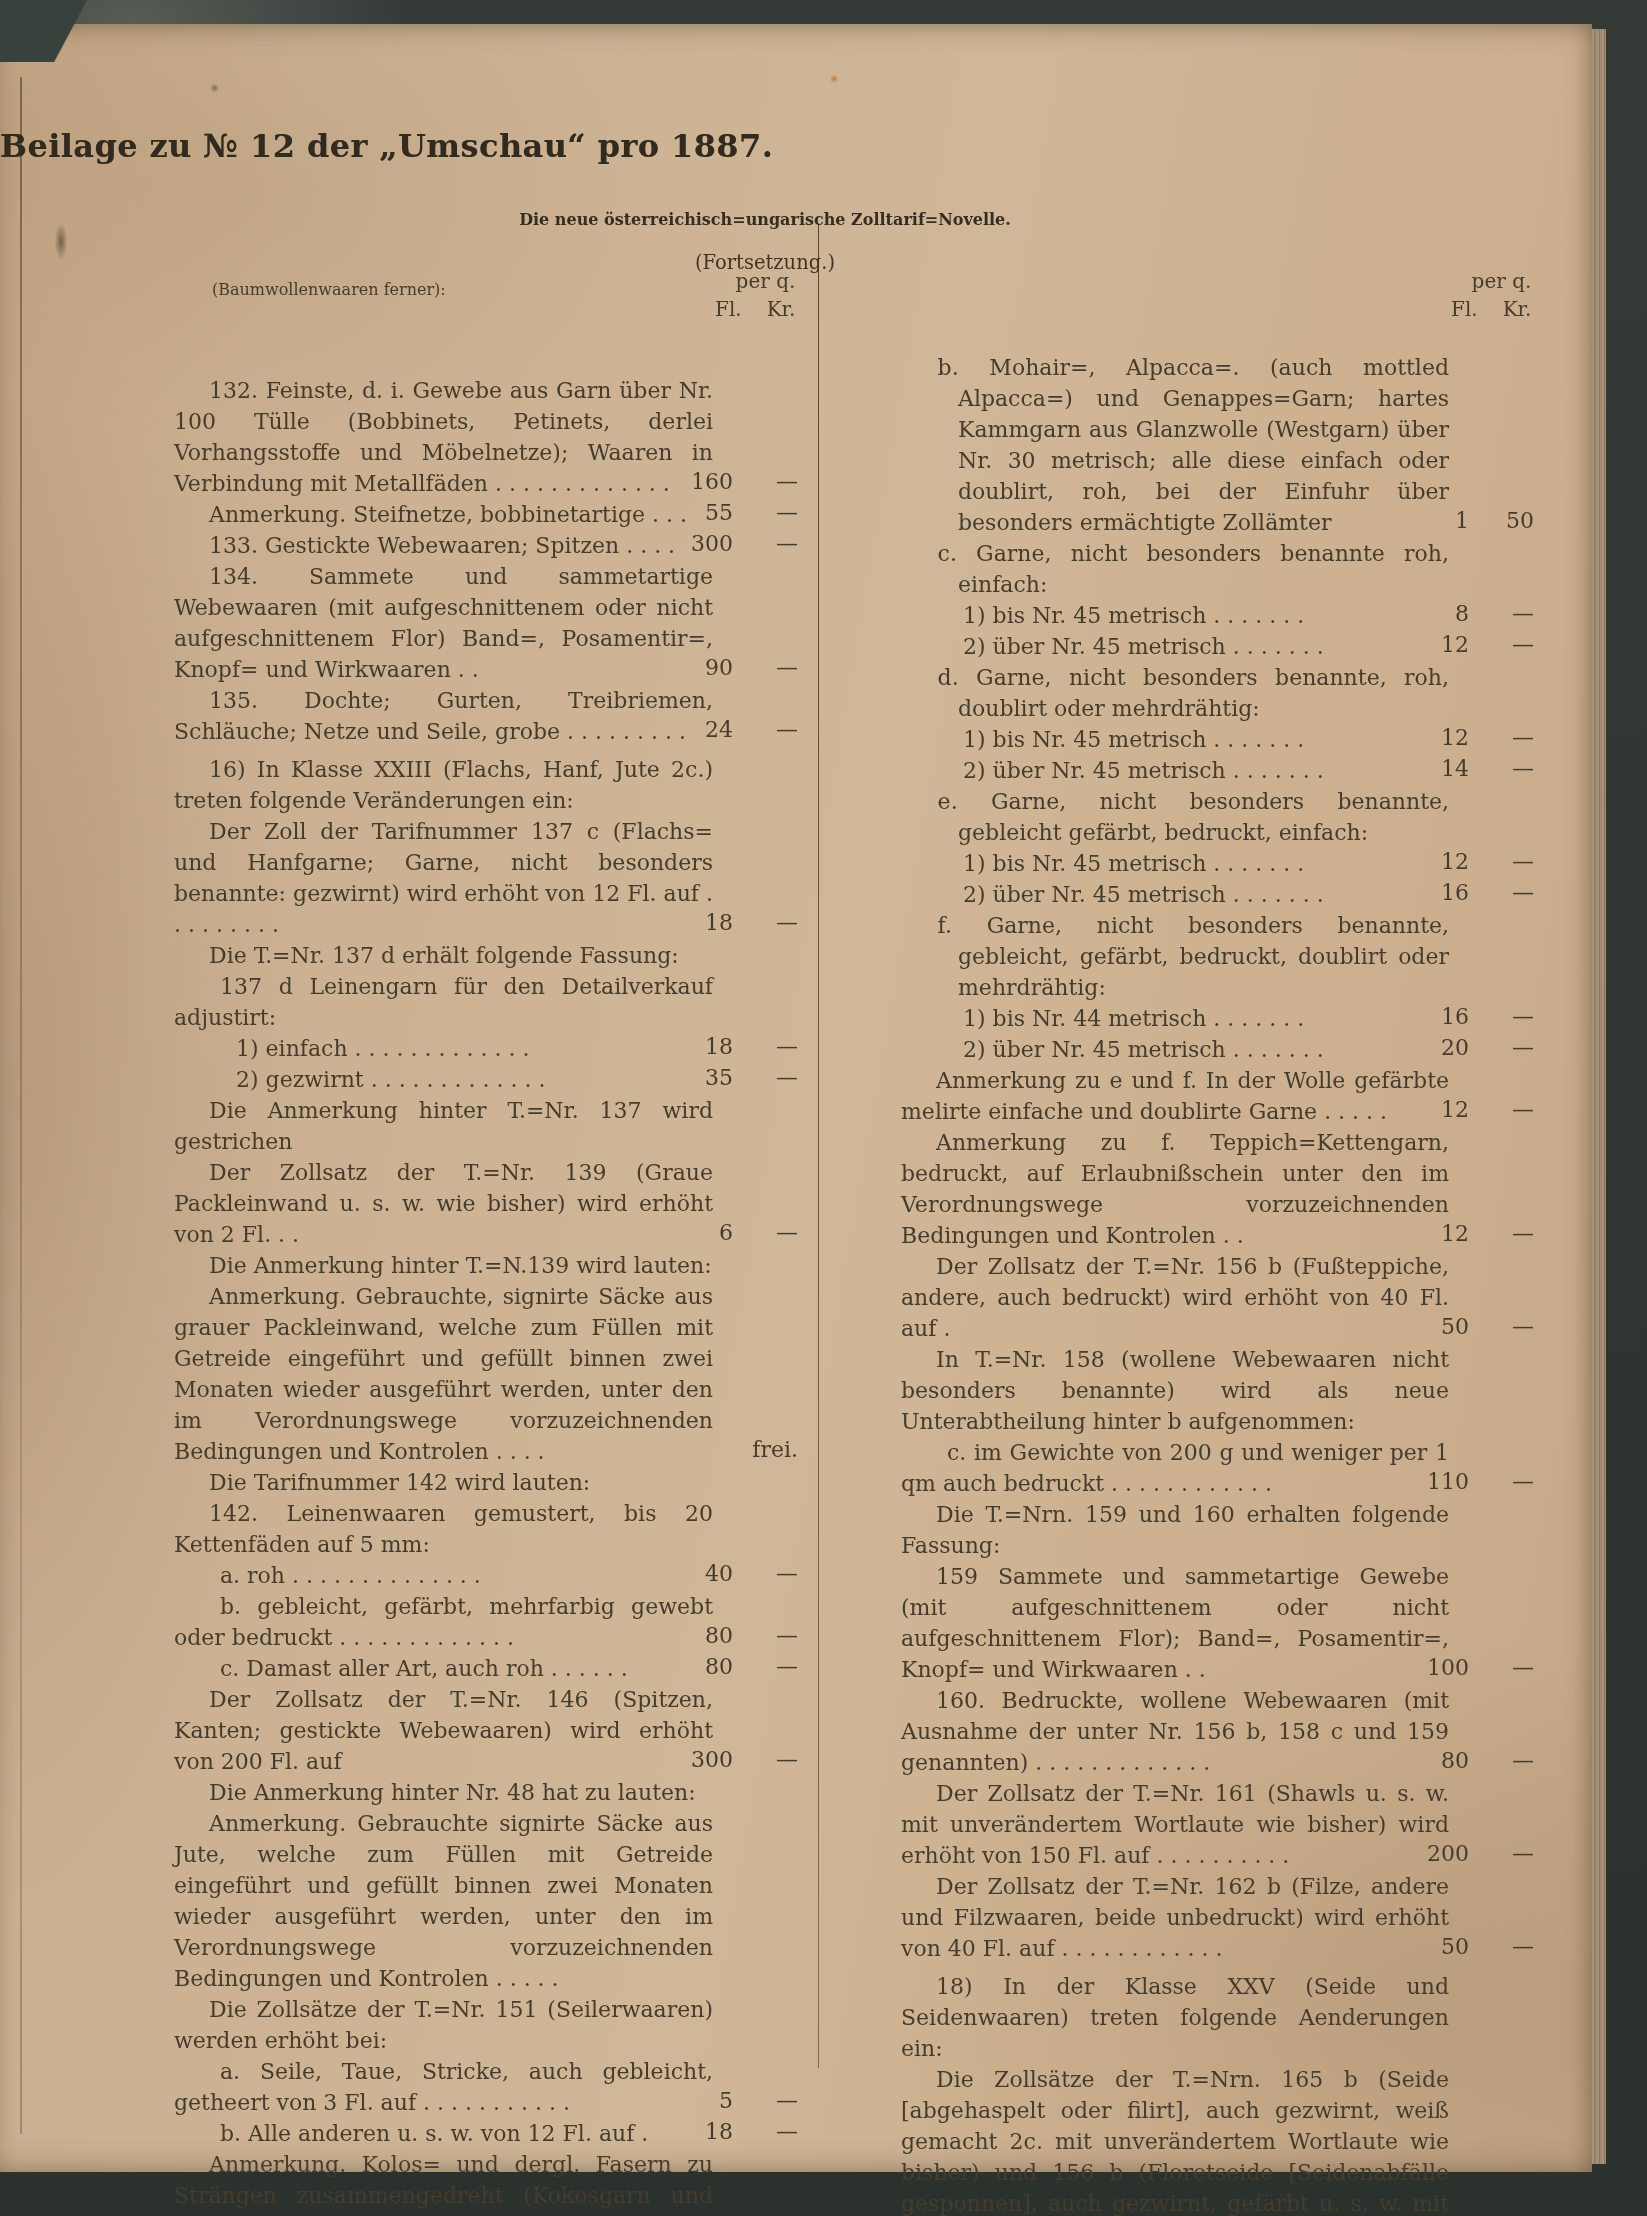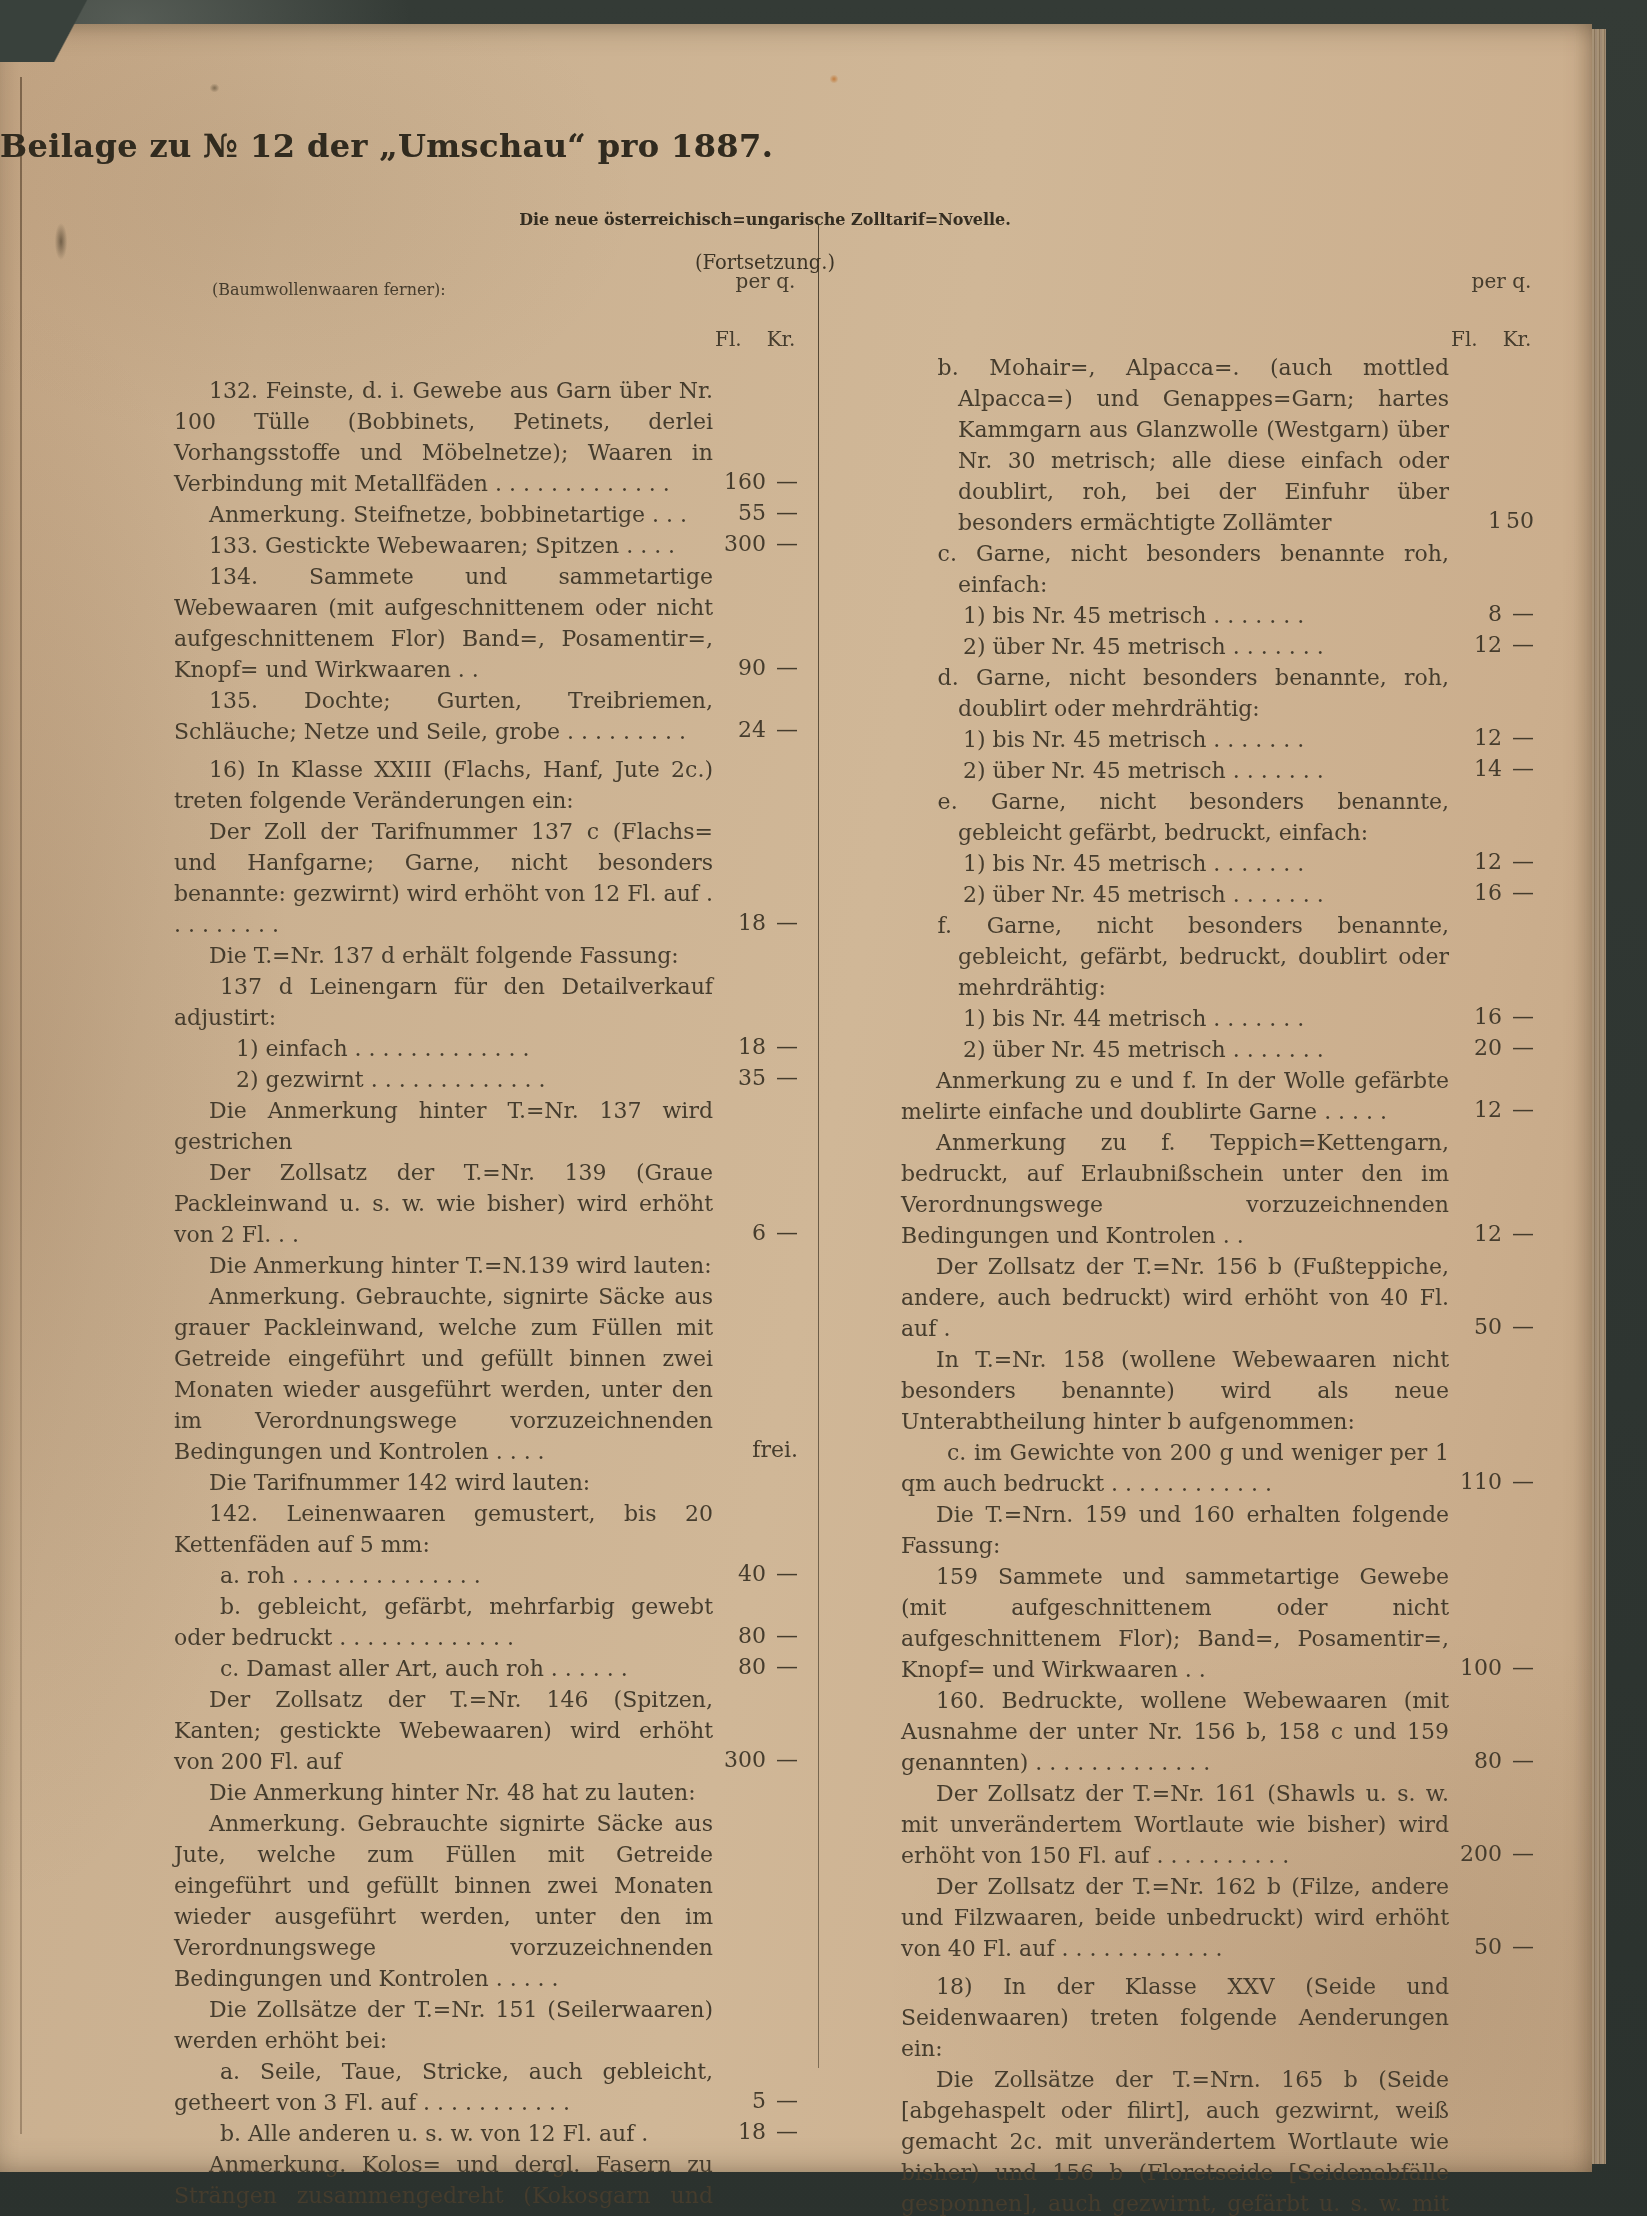--- a/index.html
+++ b/index.html
@@ -59,35 +59,35 @@
     background:linear-gradient(to bottom,rgba(60,50,34,.85), rgba(60,50,34,.55));
   }
 
   
   .col{position:absolute;top:248px;font-size:22px;line-height:31px;text-align:justify;color:#453c2d;}
   .col.left{left:174px;width:624px;}
   .col.right{left:901px;width:633px;}
   .col-head{position:relative;height:62px;}
   .col-title{position:absolute;left:38px;top:1.8px;font-size:16px;white-space:nowrap;}
   .units{position:absolute;right:2.7px;top:-5.3px;text-align:right;font-size:20px;line-height:28px;}
-  .units .u2{display:flex;justify-content:flex-end;gap:25px;margin-top:30px;}
+  .units .u2{display:flex;justify-content:flex-end;gap:25px;}
   .col.left .entries{margin-top:41px;}
   .col.right .entries{margin-top:17.7px;}
 
   
   .e{position:relative;padding-right:85px;}
   .e.ind{text-indent:35px;}
   .e.sub1{text-indent:46px;}
   .e.num{padding-left:62px;text-indent:0;}
   .e.hang{padding-left:57px;text-indent:-20.4px;}
   .e.sect{margin-top:7px;}
   .price{
     position:absolute;right:0;bottom:1.8px;width:82px;
     display:flex;justify-content:flex-end;align-items:baseline;
-    text-indent:0;white-space:nowrap;
+    text-indent:0;white-space:nowrap;gap:33px;
   }
   .price .fl{min-width:44px;text-align:right;}
   .price .kr{min-width:32px;text-align:right;}
   .price .free{min-width:76px;text-align:right;}
 </style>
 </head>
 <body>
 
 <div class="page">
   <div class="stain s1"></div>

